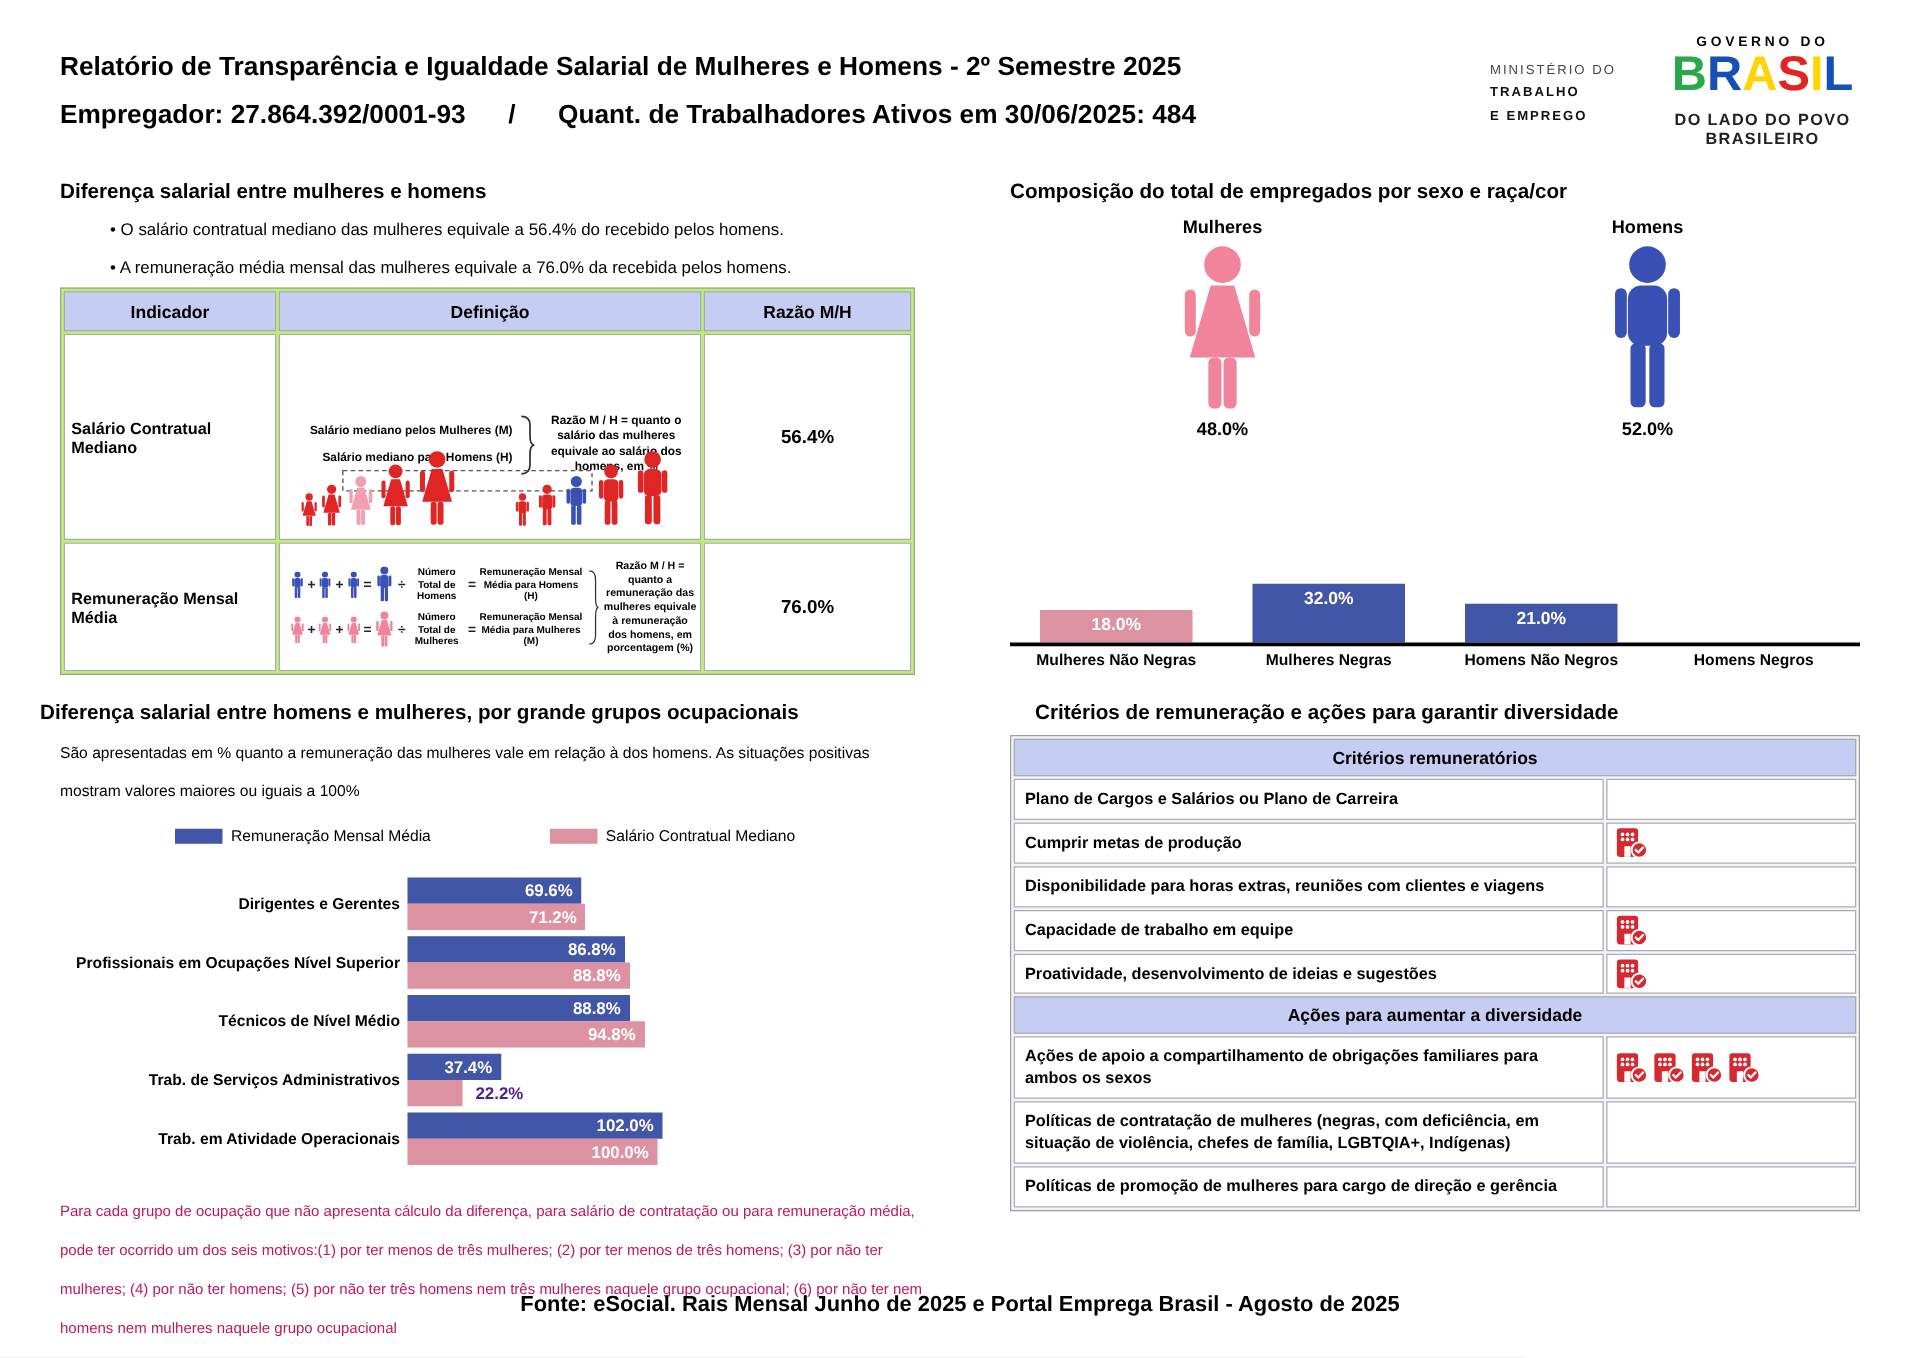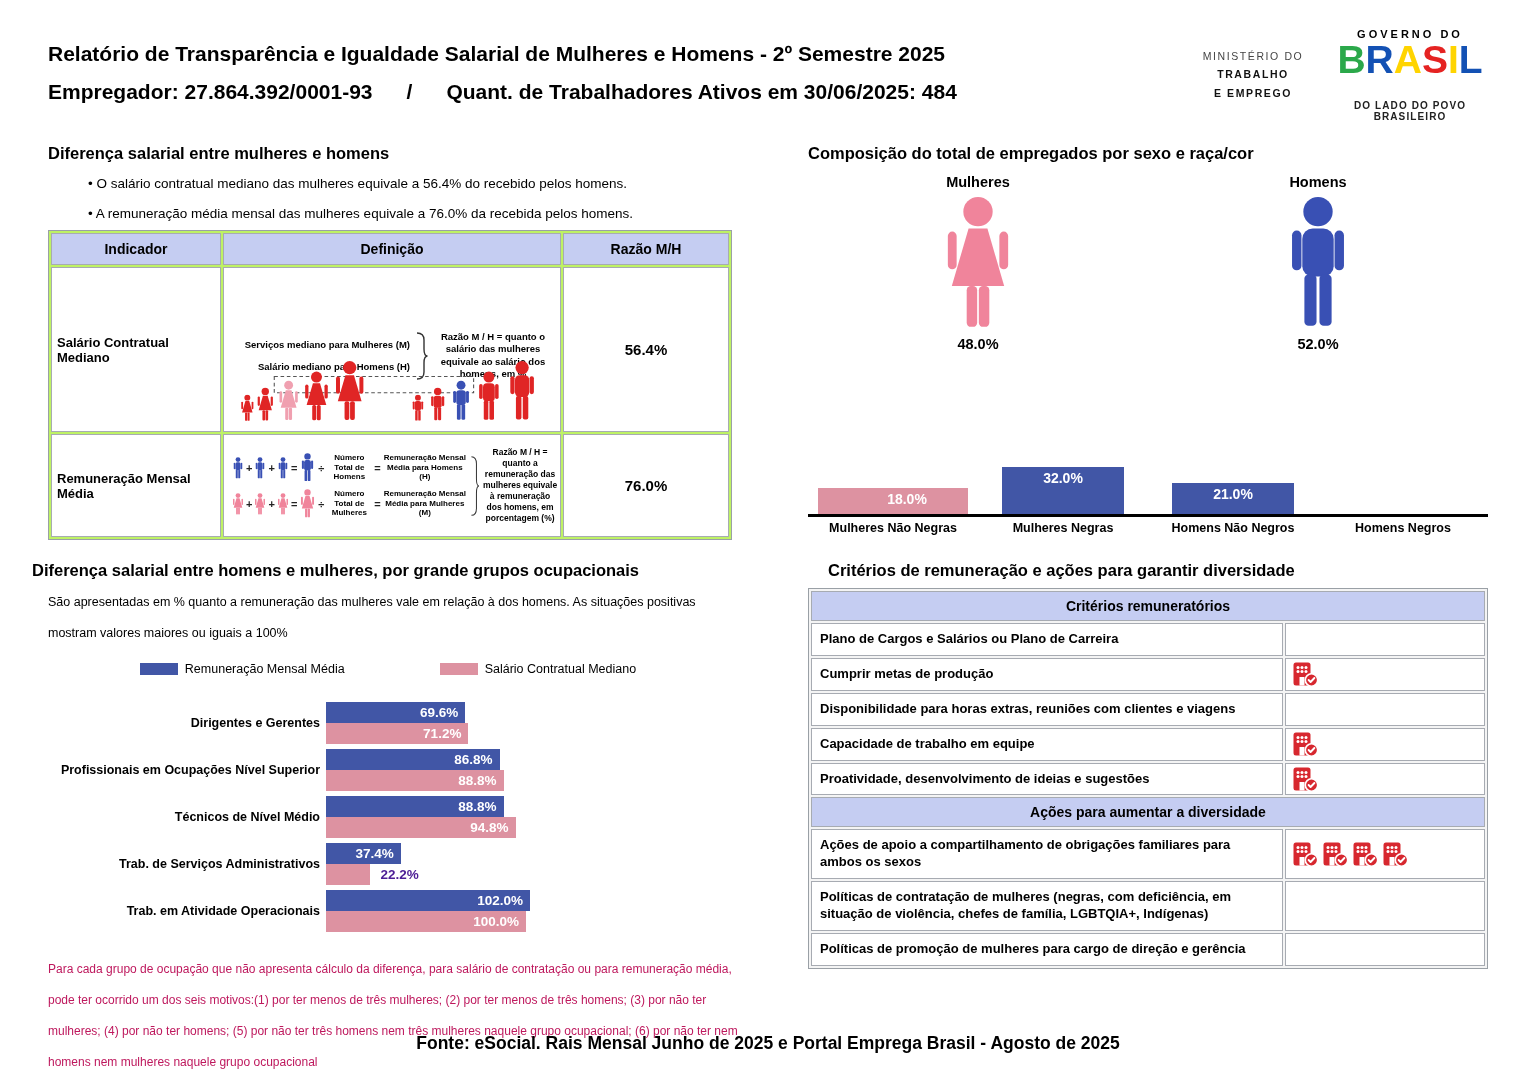--- a/index.html
+++ b/index.html
@@ -3,27 +3,27 @@
 <meta charset="utf-8">
 <style>
   html,body{margin:0;padding:0;background:#e8e8e8;}
   .page{position:relative;width:1536px;height:1086px;background:#ffffff;overflow:hidden;
         font-family:"Liberation Sans",sans-serif;color:#000;}
   .abs{position:absolute;}
 
   
   .h1{font-size:21px;font-weight:bold;white-space:nowrap;}
   .employer-line{display:flex;gap:34px;}
-  .ministry{position:absolute;left:1192px;top:47px;width:122px;text-align:center;
+  .ministry{position:absolute;left:1192px;top:47px;width:122px;text-align:left;
             font-size:10.5px;letter-spacing:1.6px;line-height:1.75;color:#444;}
   .ministry .ml-bold{font-weight:bold;color:#111;}
   .gov{position:absolute;left:1330px;top:28px;width:160px;text-align:center;}
   .gov-top{font-size:11px;font-weight:bold;letter-spacing:3px;}
   .gov-brand{font-size:39px;font-weight:900;line-height:1.02;letter-spacing:0px;}
-  .gov-bottom{font-size:10px;font-weight:bold;letter-spacing:1.1px;margin-top:20px;color:#222;}
+  .gov-bottom{font-size:13px;font-weight:bold;letter-spacing:1.1px;margin-top:8px;color:#222;}
 
   
   .h2{font-size:16.5px;font-weight:bold;white-space:nowrap;}
   .bullet{font-size:13.5px;}
   .bullet::before{content:"• ";}
 
   
   .ind-table{position:absolute;left:48px;top:230px;width:682px;border-collapse:separate;
              border-spacing:2px;border:1px solid #9aa0a6;background:#bef264;table-layout:fixed;}
   .ind-table th,.ind-table td{border:1px solid #a7abb2;background:#fff;box-sizing:border-box;}
@@ -144,21 +144,21 @@
         <tr>
       <th>Indicador</th>
       <th>Definição</th>
       <th>Razão M/H</th>
     </tr>
     <tr>
       <td class="ind-ind">Salário Contratual Mediano</td>
       <td class="def-cell">
         <div class="def1-text">
           <div class="def1-lines">
-            <div>Serviços mediano para Mulheres (M)</div>
+            <div>Salário mediano pelos Mulheres (M)</div>
             <div>Salário mediano para Homens (H)</div>
           </div>
           <svg width="13" height="50" viewBox="0 0 13 50">
             <path d="M2 2 Q9 2 9 9 L9 18 Q9 25 12.5 25 Q9 25 9 32 L9 41 Q9 48 2 48" stroke="#333" stroke-width="1.4" fill="none"></path>
           </svg>
           <div class="def1-note">Razão M / H = quanto o salário das mulheres equivale ao salário dos homens, em %</div>
         </div>
         <svg class="crowd" width="326" height="88" viewBox="0 0 340 98">
           <rect x="40" y="44" width="222" height="18" fill="none" stroke="#555" stroke-width="1.2" stroke-dasharray="4 3"></rect>
           <g fill="#e02525">
@@ -243,21 +243,21 @@
       <use href="#sym-woman" fill="#f0849b"></use>
     </svg>
   <svg class="abs" style="left:1281px;top:196px;" width="74" height="134" viewBox="0 0 34 64">
       <use href="#sym-man" fill="#3950b4"></use>
     </svg>
   <div class="sex-pct" style="left:868px;top:336px;">48.0%</div>
   <div class="sex-pct" style="left:1208px;top:336px;">52.0%</div>
 
   <div class="vchart">
       <div class="vslot">
-        <div class="vbar" style="height: 26.28px; background: rgb(221, 146, 161); padding-left: 28px;">
+        <div class="vbar" style="height: 26.28px; background: rgb(221, 146, 161);">
           <div class="vbar-label">18.0%</div>
         </div>
       </div>
       <div class="vslot">
         <div class="vbar" style="height: 46.72px; background: rgb(65, 86, 166);">
           <div class="vbar-label">32.0%</div>
         </div>
       </div>
       <div class="vslot">
         <div class="vbar" style="height: 30.66px; background: rgb(65, 86, 166);">

